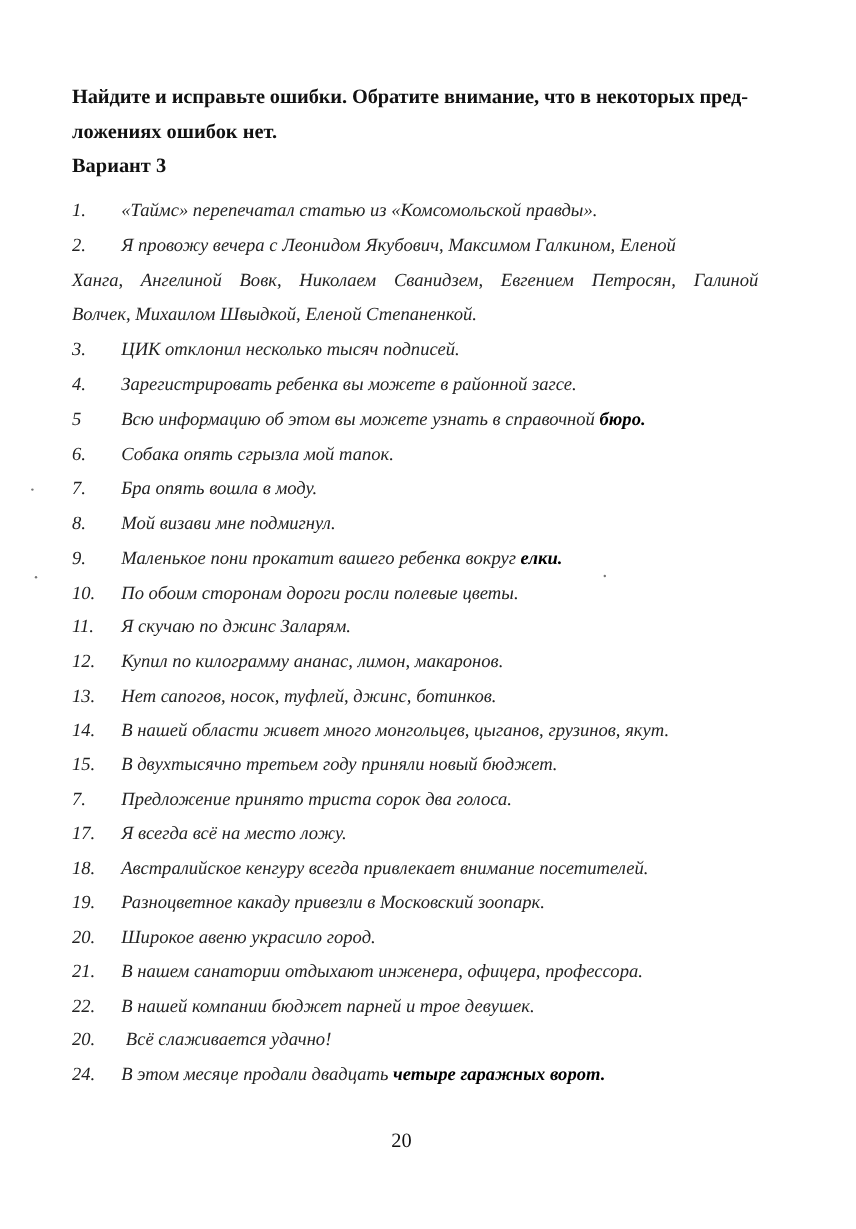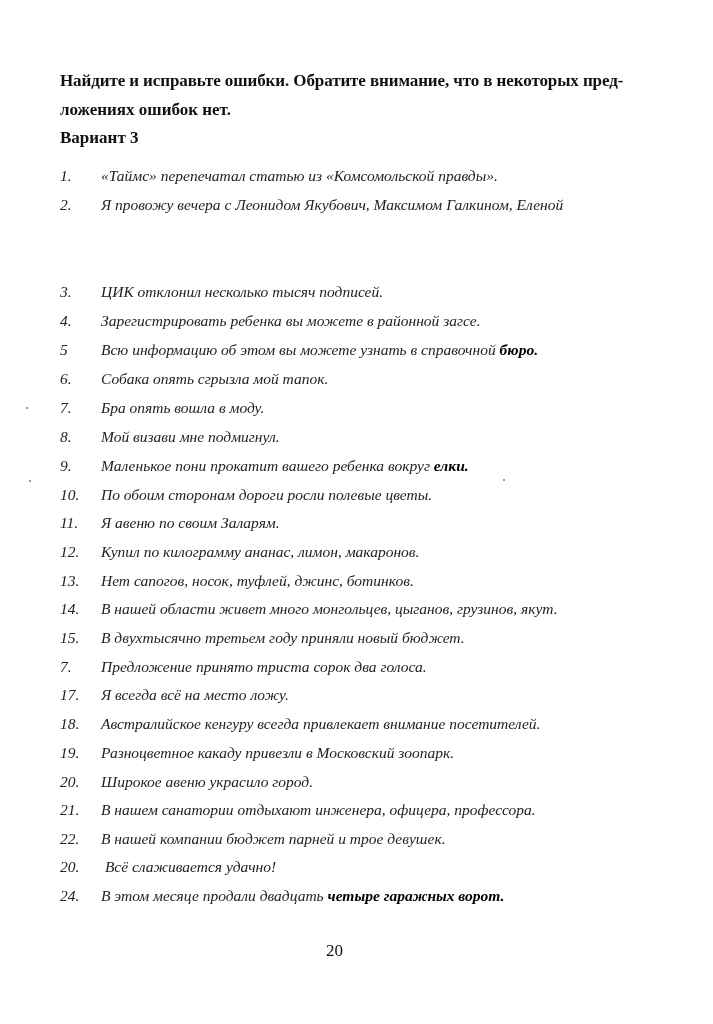--- a/index.html
+++ b/index.html
@@ -44,20 +44,22 @@
 
   <div class="item" style="top:167px">
     <span class="num">1.</span>
     <span class="txt">«Таймс» перепечатал статью из «Комсомольской правды».</span>
   </div>
 
   <div class="item" style="top:196px">
     <span class="num">2.</span>
     <span class="txt" style="width:531px;font-style:italic;">Я провожу вечера с Леонидом Якубович, Максимом Галкином, Еленой</span>
   </div>
+  <div class="cont justify" style="top:225px">Ханга, Ангелиной Вовк, Николаем Сванидзем, Евгением Петросян, Галиной</div>
+  <div class="cont" style="top:254px">Волчек, Михаилом Швыдкой, Еленой Степаненкой.</div>
 
   <div class="item" style="top:283px">
     <span class="num">3.</span>
     <span class="txt">ЦИК отклонил несколько тысяч подписей.</span>
   </div>
 
   <div class="item" style="top:312px">
     <span class="num">4.</span>
     <span class="txt">Зарегистрировать ребенка вы можете в районной загсе.</span>
   </div>
@@ -93,21 +95,21 @@
     </span>
   </div>
 
   <div class="item" style="top:486px">
     <span class="num">10.</span>
     <span class="txt">По обоим сторонам дороги росли полевые цветы.</span>
   </div>
 
   <div class="item" style="top:514px">
     <span class="num">11.</span>
-    <span class="txt">Я авеню по своим Заларям.</span>
+    <span class="txt">Я скучаю по джинс Заларям.</span>
   </div>
 
   <div class="item" style="top:543px">
     <span class="num">12.</span>
     <span class="txt">Купил по килограмму ананас, лимон, макаронов.</span>
   </div>
 
   <div class="item" style="top:572px">
     <span class="num">13.</span>
     <span class="txt">Нет сапогов, носок, туфлей, джинс, ботинков.</span>

